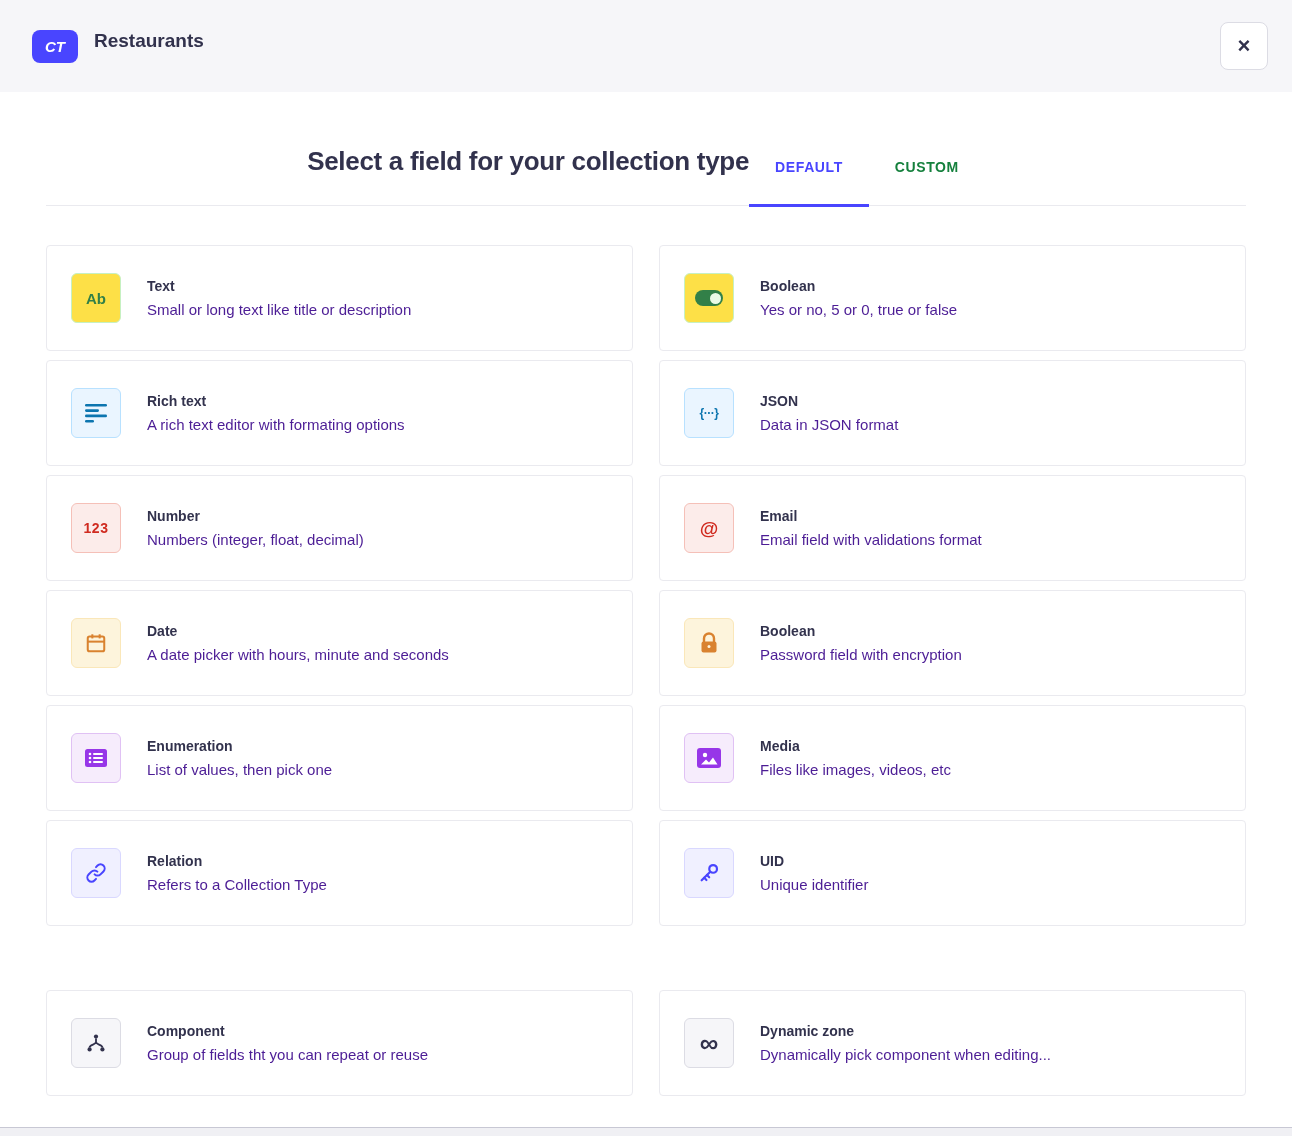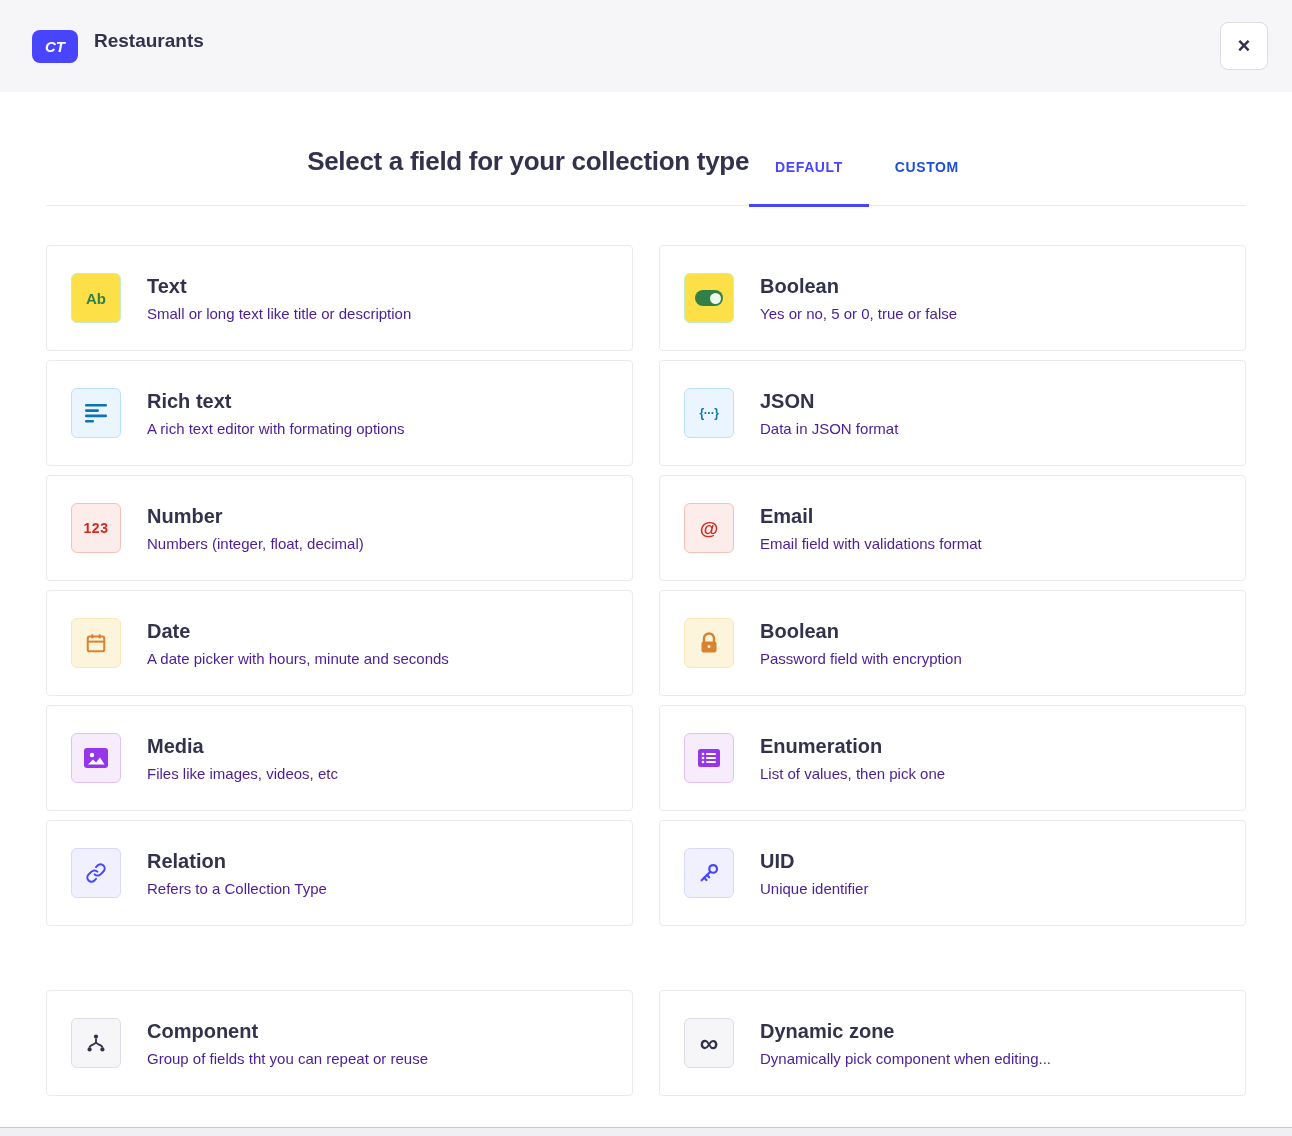--- a/index.html
+++ b/index.html
@@ -31,41 +31,41 @@
   .content { padding:0 46px; }
   .title-row {
     display:flex; justify-content:center; align-items:flex-end;
     margin-top:54px; border-bottom:1px solid #eaeaef;
   }
   .page-title { font-size:26px; font-weight:bold; letter-spacing:-0.3px; color:#32324d; padding-bottom:28px; }
   .tabs { display:flex; }
   .tab {
     background:none; border:none; cursor:pointer; font-family:inherit;
     font-size:14px; font-weight:bold; letter-spacing:0.6px;
-    color:#1d4ed8; padding:0 26px 30px; position:relative;
+    color:#15803d; padding:0 26px 30px; position:relative;
   }
   .tab.active { color:#4945ff; }
   .tab.active::after {
     content:""; position:absolute; left:0; right:0; bottom:-2px;
     height:3px; background:#4945ff;
   }
 
   
   .grid {
     display:grid; grid-template-columns:1fr 1fr;
     column-gap:26px; row-gap:9px; margin-top:39px;
   }
   .grid-bottom { margin-top:64px; }
   .card {
     display:flex; align-items:center; gap:26px; text-align:left;
     background:#fff; border:1px solid #eaeaef; border-radius:4px;
     padding:0 24px; height:106px; cursor:pointer; font-family:inherit;
   }
   .card-text { display:flex; flex-direction:column; gap:7px; }
-  .card-title { font-size:20px; font-weight:bold; color:#32324d; }
+  .card-title { font-size:14px; font-weight:bold; color:#32324d; }
   .card-desc { font-size:15px; color:#4c1d95; }
 
   .icon-box {
     width:50px; height:50px; border-radius:6px; flex-shrink:0;
     display:flex; align-items:center; justify-content:center;
     border:1px solid transparent;
   }
   .icon-box.green  { background:#fde047; border-color:#c6f0c2; }
   .icon-box.blue   { background:#eaf5ff; border-color:#b8e1ff; }
   .icon-box.red    { background:#fcecea; border-color:#f5c0b8; }
@@ -207,51 +207,51 @@
         </svg>
       </span>
       <span class="card-text">
         <span class="card-title">Boolean</span>
         <span class="card-desc">Password field with encryption</span>
       </span>
     </button>
 
     <button class="card">
       <span class="icon-box purple">
-        <svg width="24" height="20" viewBox="0 0 24 20">
-          <rect width="24" height="20" rx="3" fill="#9736e8"></rect>
-          <circle cx="8" cy="7" r="2.2" fill="#ffffff"></circle>
-          <path d="M4 16.5l5-5 3 3 4-5 4.5 7z" fill="#ffffff"></path>
-        </svg>
-      </span>
-      <span class="card-text">
-        <span class="card-title">Media</span>
-        <span class="card-desc">Files like images, videos, etc</span>
-      </span>
-    </button>
-
-    <button class="card">
-      <span class="icon-box purple">
         <svg width="22" height="18" viewBox="0 0 22 18">
           <rect width="22" height="18" rx="2.5" fill="#9736e8"></rect>
           <circle cx="5" cy="5" r="1.3" fill="#ffffff"></circle>
           <rect x="8" y="4" width="10" height="2" rx="1" fill="#ffffff"></rect>
           <circle cx="5" cy="9" r="1.3" fill="#ffffff"></circle>
           <rect x="8" y="8" width="10" height="2" rx="1" fill="#ffffff"></rect>
           <circle cx="5" cy="13" r="1.3" fill="#ffffff"></circle>
           <rect x="8" y="12" width="10" height="2" rx="1" fill="#ffffff"></rect>
         </svg>
       </span>
       <span class="card-text">
         <span class="card-title">Enumeration</span>
         <span class="card-desc">List of values, then pick one</span>
       </span>
     </button>
 
     <button class="card">
+      <span class="icon-box purple">
+        <svg width="24" height="20" viewBox="0 0 24 20">
+          <rect width="24" height="20" rx="3" fill="#9736e8"></rect>
+          <circle cx="8" cy="7" r="2.2" fill="#ffffff"></circle>
+          <path d="M4 16.5l5-5 3 3 4-5 4.5 7z" fill="#ffffff"></path>
+        </svg>
+      </span>
+      <span class="card-text">
+        <span class="card-title">Media</span>
+        <span class="card-desc">Files like images, videos, etc</span>
+      </span>
+    </button>
+
+    <button class="card">
       <span class="icon-box indigo">
         <svg width="22" height="22" viewBox="0 0 24 24" fill="none" stroke="#4945ff" stroke-width="2.2" stroke-linecap="round">
           <path d="M10.5 13.5a4.5 4.5 0 0 0 6.4 0l3.2-3.2a4.5 4.5 0 0 0-6.4-6.4L12 5.6"></path>
           <path d="M13.5 10.5a4.5 4.5 0 0 0-6.4 0l-3.2 3.2a4.5 4.5 0 0 0 6.4 6.4L12 18.4"></path>
         </svg>
       </span>
       <span class="card-text">
         <span class="card-title">Relation</span>
         <span class="card-desc">Refers to a Collection Type</span>
       </span>

